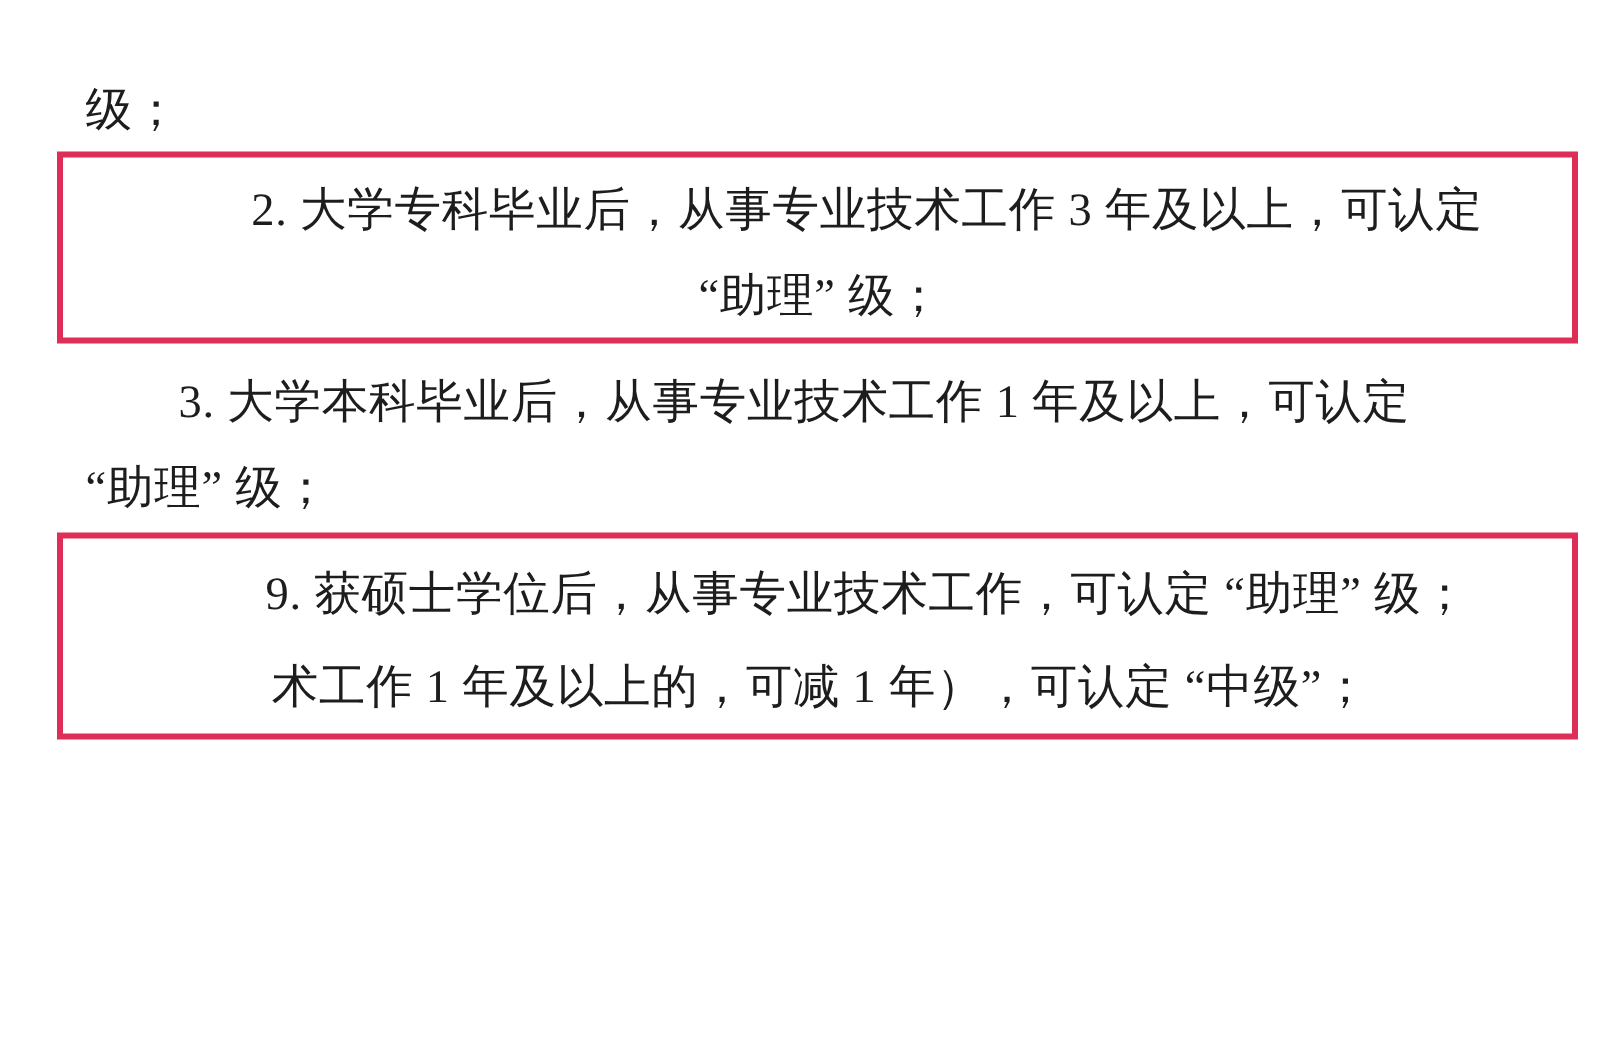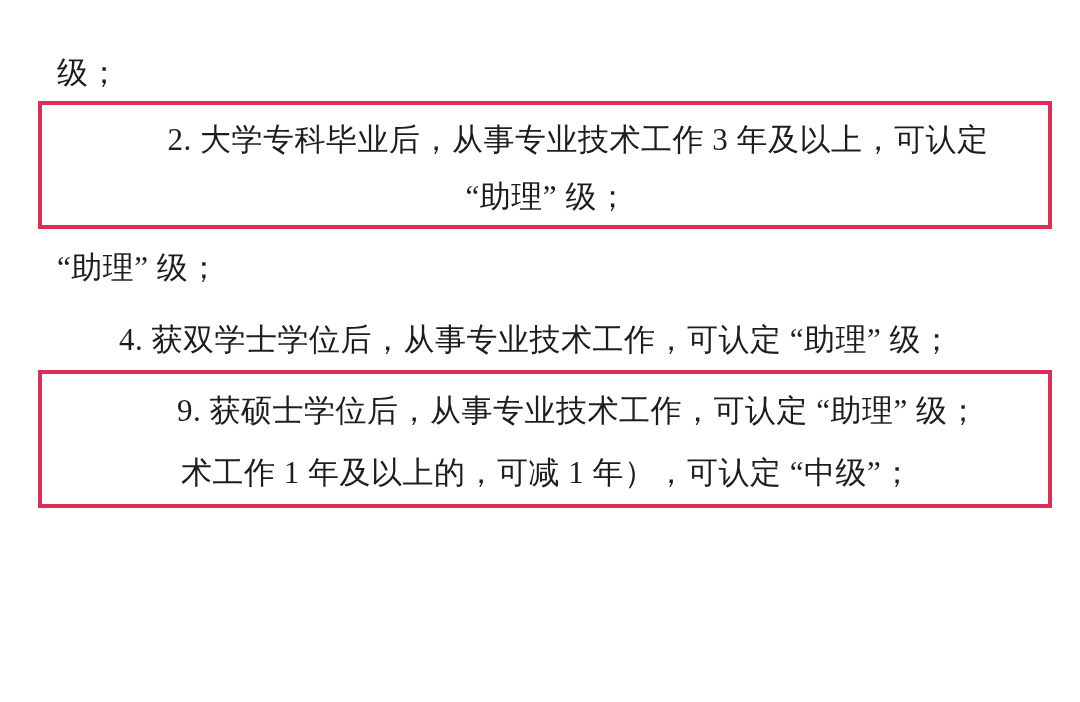--- a/index.html
+++ b/index.html
@@ -41,22 +41,20 @@
 
 <div class="page" style="background: rgb(255, 255, 255); color: rgb(29, 29, 29);">
     <div class="block block-0 plain">
       <div class="line">级；</div>
     </div>
     <div class="block block-1 boxed">
       <div class="line indent">2. 大学专科毕业后，从事专业技术工作 3 年及以上，可认定</div>
       <div class="line">“助理” 级；</div>
     </div>
     <div class="block block-2 plain">
+      <div class="line indent">3. 大学本科毕业后，从事专业技术工作 1 年及以上，可认定</div>
       <div class="line">“助理” 级；</div>
-    </div>
-    <div class="block block-3 plain">
-      <div class="line indent">4. 获双学士学位后，从事专业技术工作，可认定 “助理” 级；</div>
     </div>
     <div class="block block-4 boxed">
       <div class="line indent">9. 获硕士学位后，从事专业技术工作，可认定 “助理” 级；</div>
       <div class="line">术工作 1 年及以上的，可减 1 年），可认定 “中级”；</div>
     </div>
   </div>
 
 </body></html>

